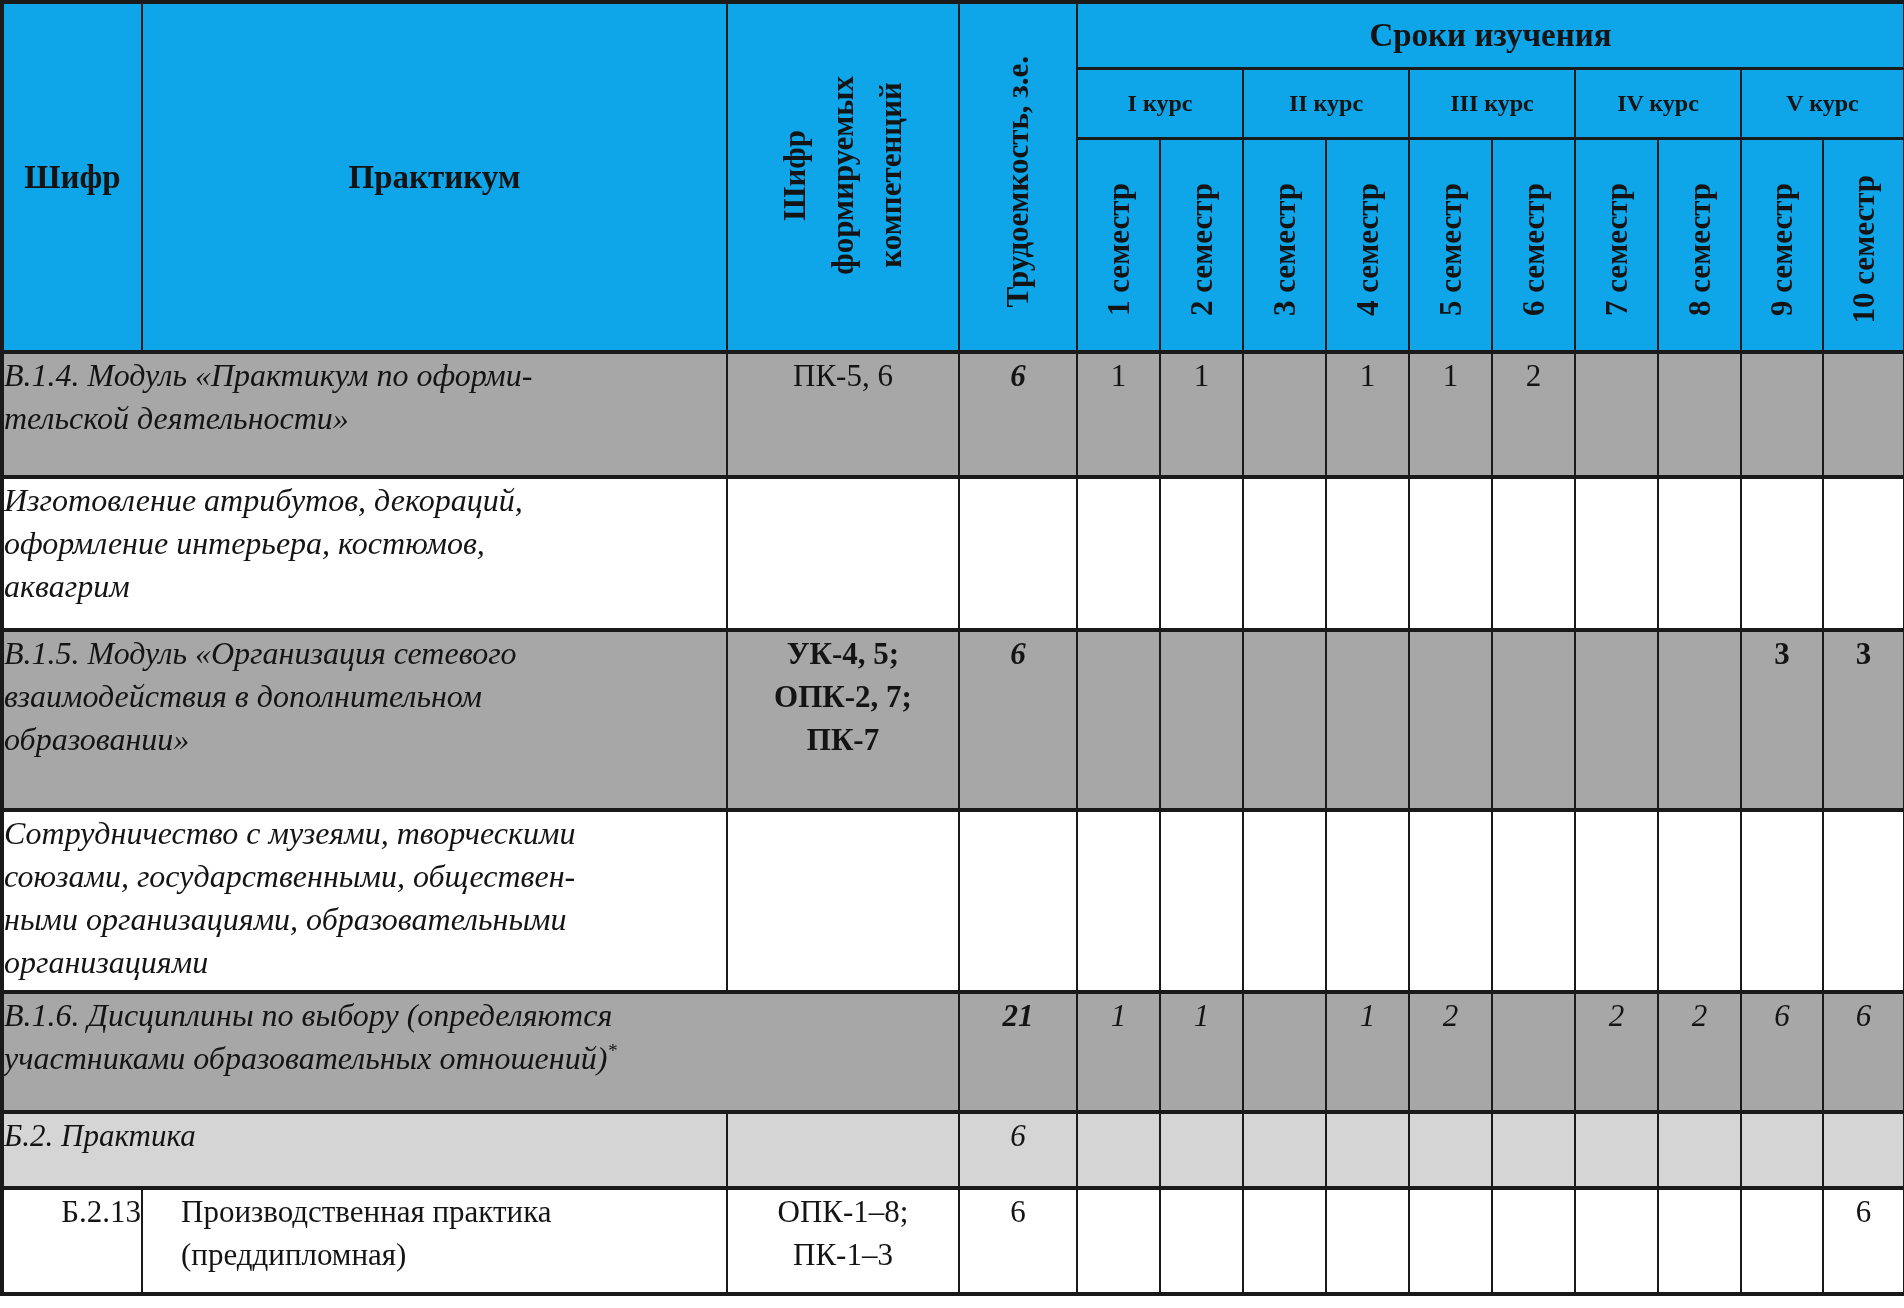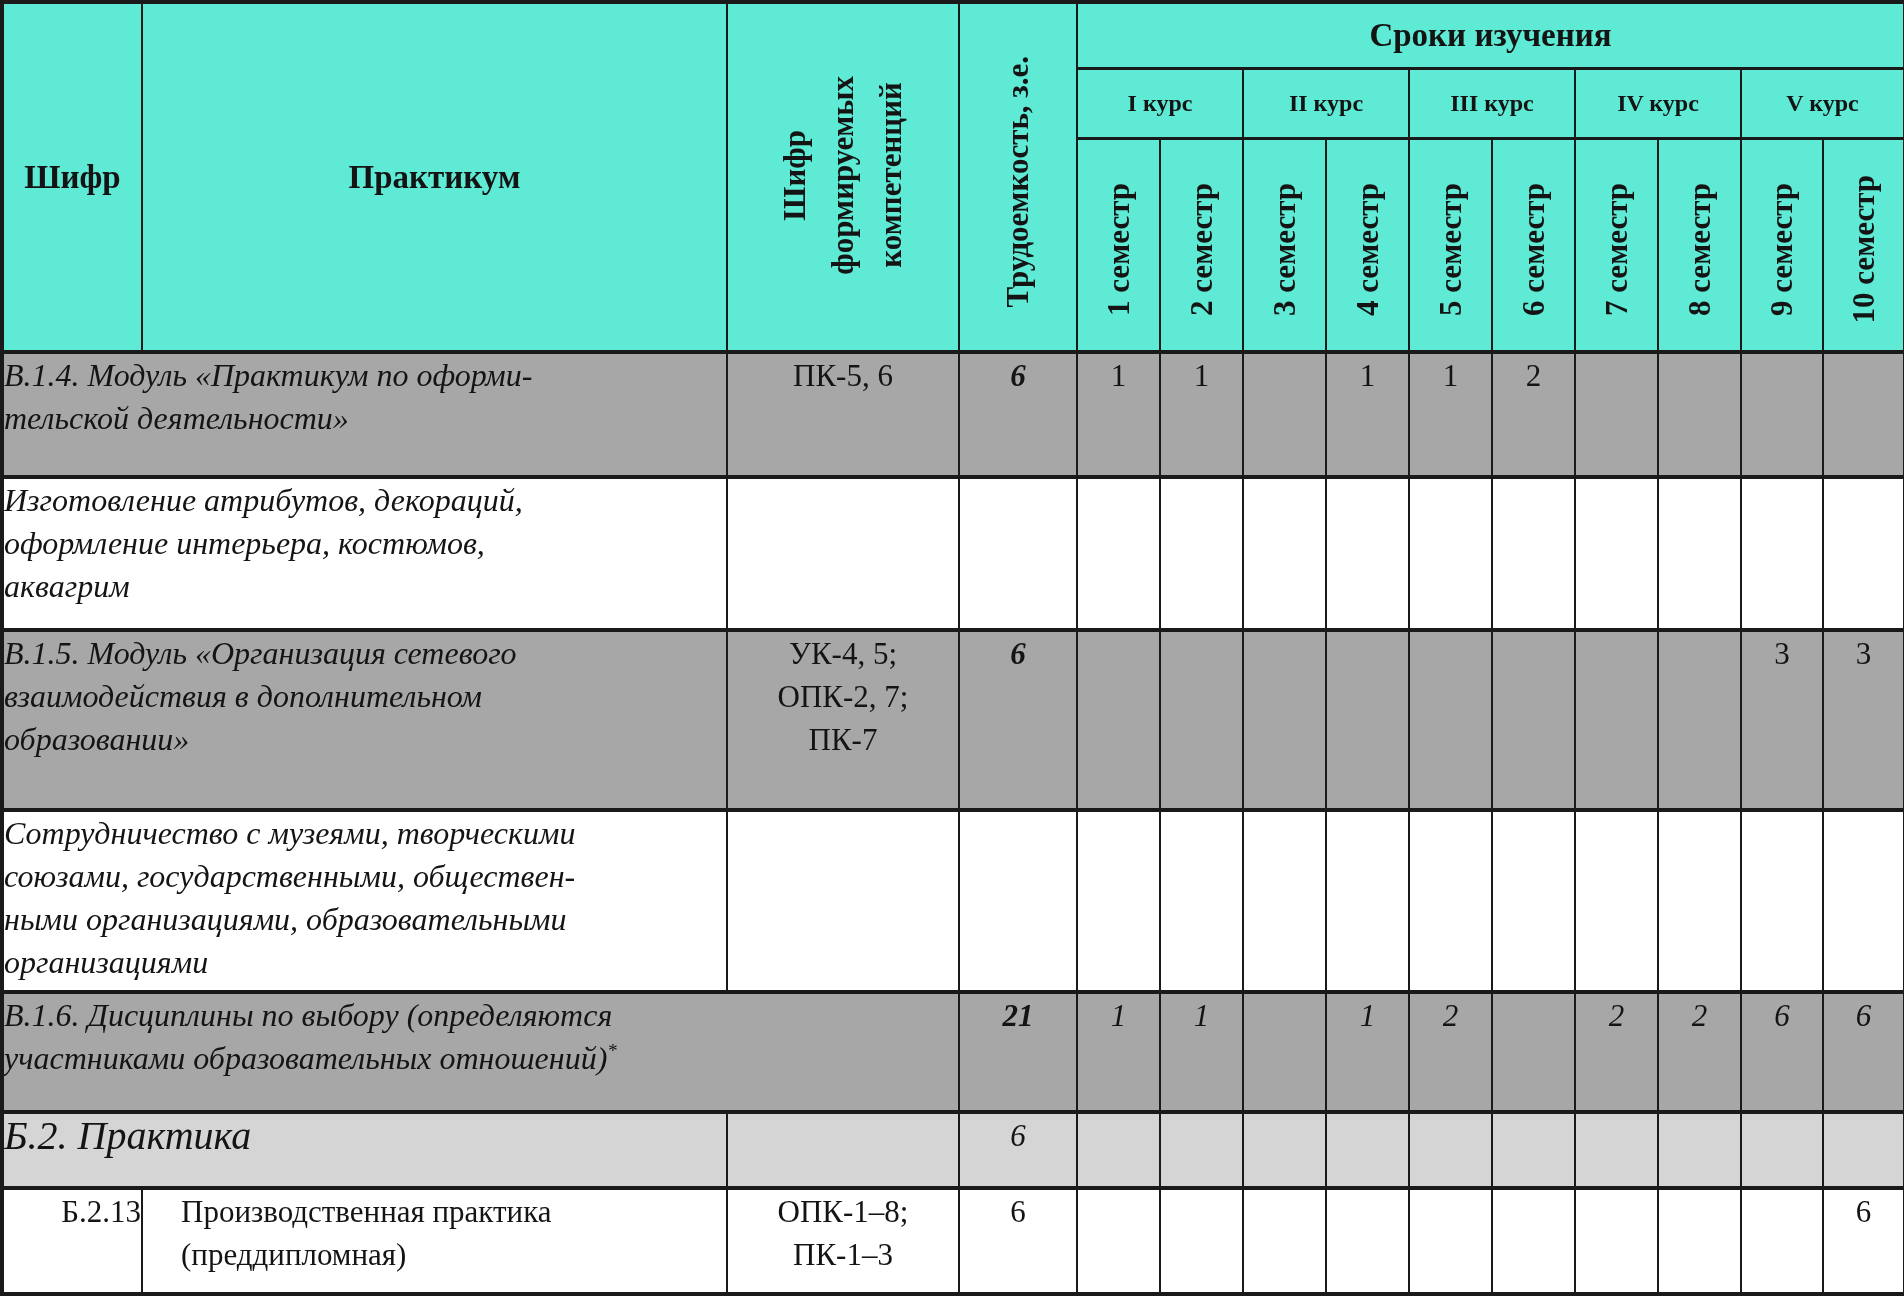--- a/index.html
+++ b/index.html
@@ -3,46 +3,46 @@
 <meta charset="utf-8">
 <style>
   html,body{margin:0;padding:0;background:#ffffff;}
   .page{width:1904px;height:1308px;background:#ffffff;overflow:hidden;
         font-family:"Liberation Serif","DejaVu Serif",serif;color:#141414;}
   table.tbl{border-collapse:collapse;table-layout:fixed;width:1904px;
             border:4px solid #1a1a1a;}
   .tbl th,.tbl td{border:2px solid #1a1a1a;padding:0;overflow:hidden;}
 
   
-  .tbl thead th{font-weight:bold;background:#5eead4;text-align:center;vertical-align:middle;}
+  .tbl thead th{font-weight:bold;background:#0ea5e9;text-align:center;vertical-align:middle;}
   .h-top{font-size:33px;}
   .h-course{font-size:24px;}
   .row-sroki th{border-bottom:3px solid #1a1a1a;}
   .row-course th{border-bottom:3px solid #1a1a1a;}
   .row-sem th{border-bottom:4px solid #1a1a1a;vertical-align:bottom;}
   .vtext{writing-mode:vertical-rl;transform:rotate(180deg);display:inline-block;
          white-space:pre-line;font-weight:bold;font-size:31px;line-height:48px;text-align:center;}
   .vbottom{padding-bottom:14px;}
   .vmid{vertical-align:middle;}
 
   
   .tbl tbody td{vertical-align:top;}
   .tbl tbody tr td{border-top:4px solid #1a1a1a;}
   .name-cell{vertical-align:middle;padding:4px 10px 4px 12px;font-size:31px;line-height:43px;white-space:pre-line;}
   .comp-cell,.val-cell,.sem-cell{text-align:center;font-size:31px;line-height:43px;white-space:pre-line;}
   .module td{background:#a7a7a7;}
   .module .name-cell{font-weight:normal;font-style:italic;font-size:32px;}
   .module .val-cell{font-weight:bold;font-style:italic;}
   .desc .name-cell{font-style:italic;font-size:32px;}
   .section td{background:#d5d5d5;}
-  .section .name-cell{font-style:italic;font-size:40px;}
+  .section .name-cell{font-style:italic;font-size:31px;}
   .section .val-cell{font-style:italic;}
   .italic-vals .sem-cell{font-style:italic;}
   
-  .pt19{padding-top:19px;} .pt25{padding-top:25px;} .pt17{padding-top:17px;}
+  .pt19{padding-top:19px;} .pt25{padding-top:25px;font-weight:bold;} .pt17{padding-top:17px;}
   .pt16{padding-top:16px;} .pt9{padding-top:9px;}
   sup.fnote{font-size:19px;line-height:0;}
 </style>
 </head>
 <body>
 
 <div class="page">
 <table class="tbl">
   <colgroup>
     <col style="width:140px">

